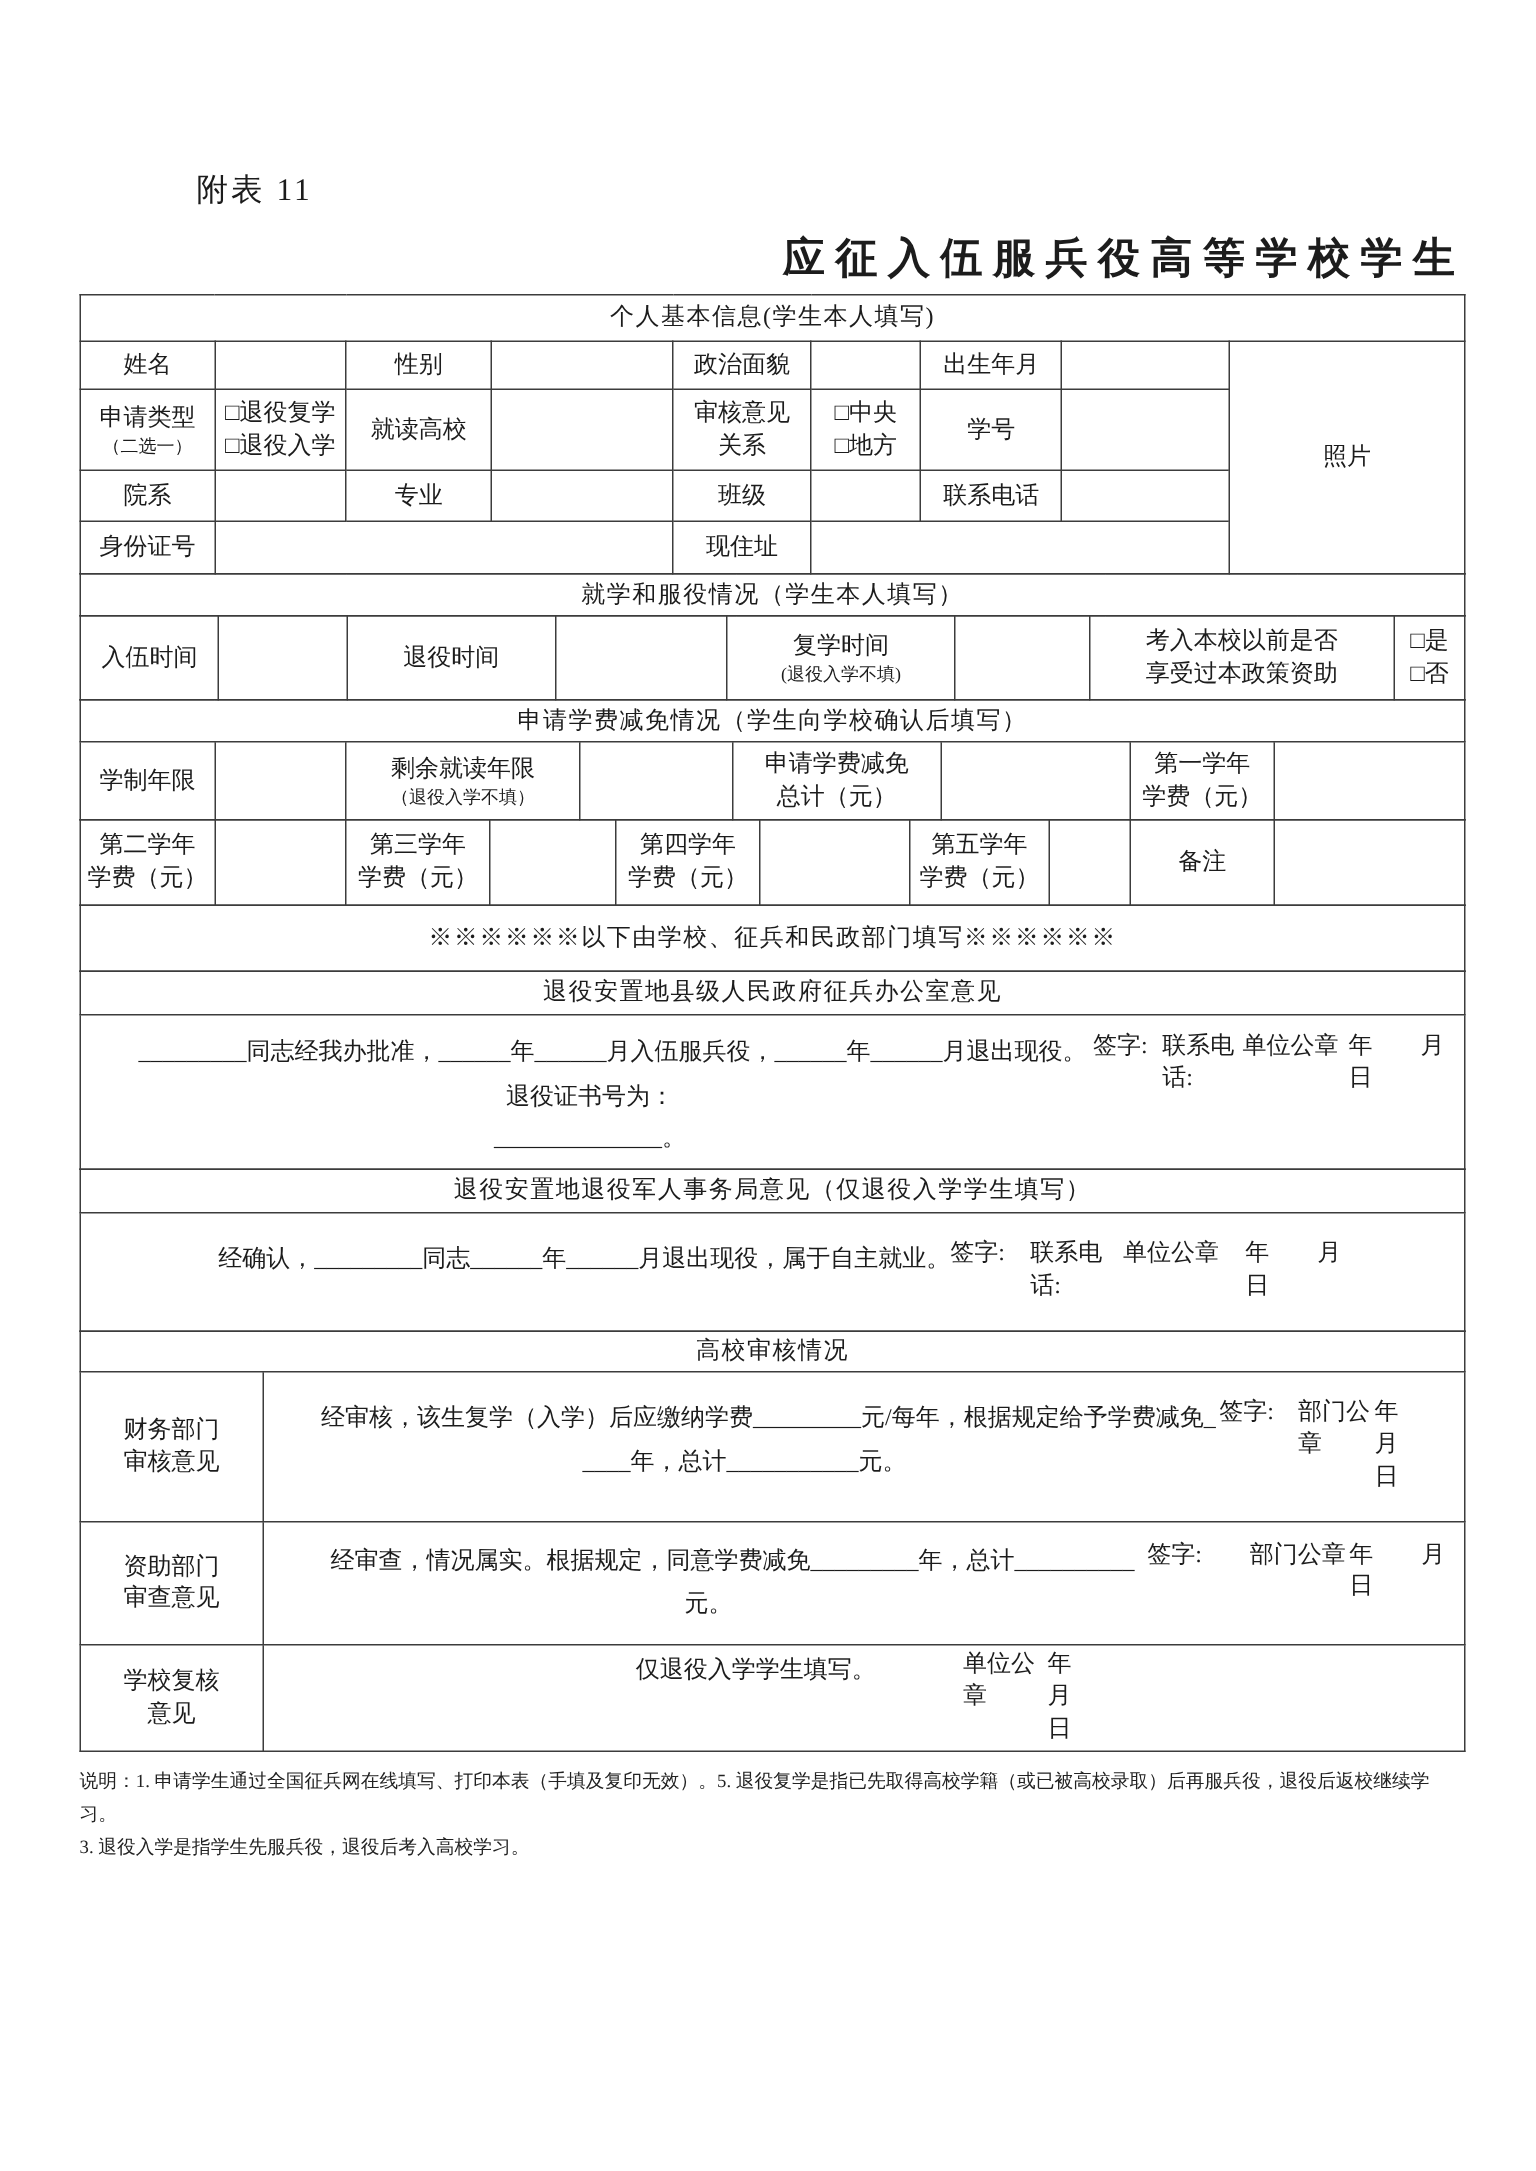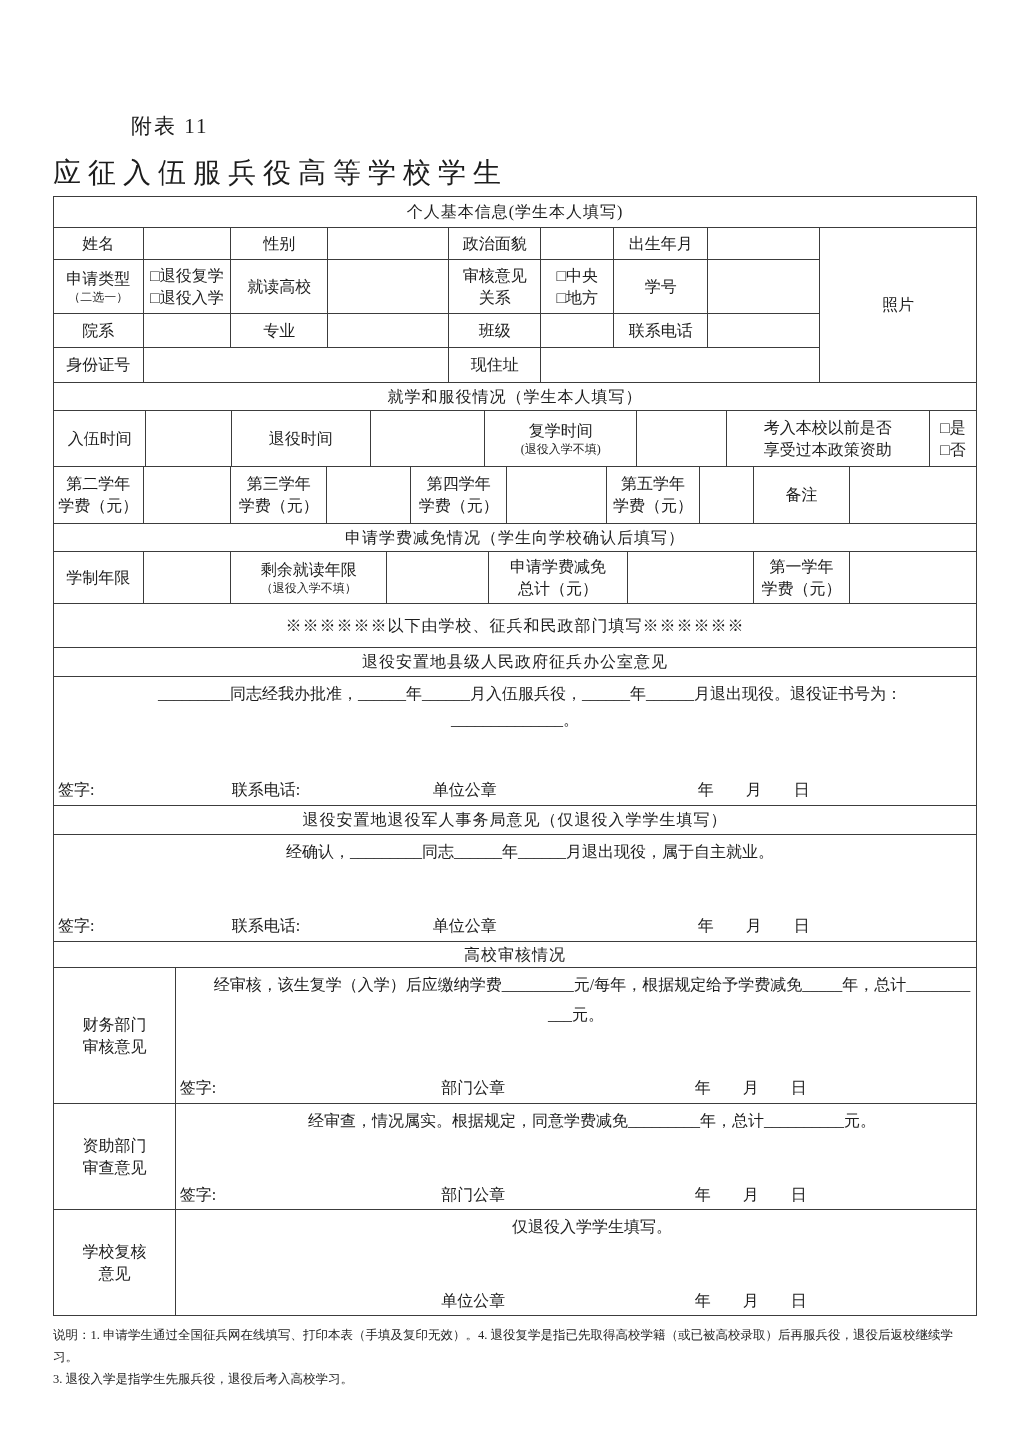--- a/index.html
+++ b/index.html
@@ -7,21 +7,21 @@
   body {
     width:1024px; height:1447px;
     font-family:"Liberation Serif","DejaVu Serif",serif;
     color:#1c1c1c;
     position:relative;
   }
   .page { padding:0 47px 0 53px; }
 
   .attachment { margin:112px 0 0 78px; font-size:21px; letter-spacing:2px; }
 
-  .form-title { text-align:left; margin-top:16px; font-weight:normal; }
+  .form-title { text-align:right; margin-top:16px; font-weight:bold; }
   .form-title .t1 { font-size:28px; letter-spacing:7px; line-height:34px; }
   .form-title .t2 { font-size:28px; letter-spacing:7px; line-height:36px; }
 
   .form-wrap { margin-top:6px; }
 
   table.tbl {
     width:100%; border-collapse:collapse; table-layout:fixed;
     margin-top:-1px;
   }
   table.tbl:first-child { margin-top:0; }
@@ -32,21 +32,21 @@
     padding:2px 4px; overflow:hidden;
     word-break:break-all;
   }
   td.sec-hd { font-size:16.5px; letter-spacing:1px; }
   .sub-note { font-size:12px; line-height:1.25; display:block; }
   td.cb-cell { font-size:12.5px; text-align:left; padding-left:7px; line-height:1.75;margin-left:40px; }
   td.cb-cell div { white-space:nowrap; }
   td.cb-small { font-size:12.5px; text-align:left; padding-left:5px; line-height:1.9; }
 
   td.body-cell { text-align:left; vertical-align:top; padding:6px 8px 5px 8px; }
-  .body-flex { display:flex; flex-direction:column; justify-content:center; height:100%;gap:48px; }
+  .body-flex { display:flex; justify-content:center; height:100%; }
   .p-ind { text-indent:30px; line-height:1.9; }
   .sign-grid4 { display:grid; grid-template-columns:19% 22% 29% 30%; text-align:left; padding-bottom:2px; }
   .sign-grid3 { display:grid; grid-template-columns:33% 32% 35%; text-align:left; padding-bottom:2px; }
   .sign-grid4 span, .sign-grid3 span { display:block; }
 
   td.opinion-label { font-size:16.5px; line-height:1.9; }
   td.opinion-body { text-align:left; vertical-align:top; padding:5px 10px 6px 10px; }
   .op-text { text-indent:32px; line-height:1.85; }
 
   .notes { margin-top:9px; font-size:12.5px; line-height:1.75; color:#222; }
@@ -178,20 +178,56 @@
           <div>享受过本政策资助</div>
         </td>
         <td class="cb-small">
           <div>□是</div>
           <div>□否</div>
         </td>
       </tr>
     </tbody>
       </table>
 
+    <table class="tbl">
+      <colgroup>
+        <col style="width:9.7%">
+          <col style="width:9.5%">
+          <col style="width:16.9%">
+        <col style="width:11.0%">
+          <col style="width:15.1%">
+          <col style="width:13.6%">
+        <col style="width:10.5%">
+          <col style="width:13.7%">
+      </colgroup>
+      <tbody>
+          <tr style="height:28px">
+        <td colspan="8" class="sec-hd">申请学费减免情况（学生向学校确认后填写）</td>
+      </tr>
+      <tr style="height:52px">
+        <td>学制年限</td>
+        <td></td>
+        <td>
+          <span>剩余就读年限</span>
+          <span class="sub-note">（退役入学不填）</span>
+        </td>
+        <td></td>
+        <td>
+          <div>申请学费减免</div>
+          <div>总计（元）</div>
+        </td>
+        <td></td>
+        <td>
+          <div>第一学年</div>
+          <div>学费（元）</div>
+        </td>
+        <td></td>
+      </tr>
+    </tbody>
+      </table>
     <table class="tbl">
       <colgroup>
         <col style="width:9.7%">
           <col style="width:9.5%">
           <col style="width:10.4%">
         <col style="width:9.1%">
           <col style="width:10.4%">
           <col style="width:10.8%">
         <col style="width:10.1%">
           <col style="width:5.8%">
@@ -218,56 +254,20 @@
         <td>
           <div>第五学年</div>
           <div>学费（元）</div>
         </td>
         <td></td>
         <td>备注</td>
         <td></td>
       </tr>
     </tbody>
       </table>
-    <table class="tbl">
-      <colgroup>
-        <col style="width:9.7%">
-          <col style="width:9.5%">
-          <col style="width:16.9%">
-        <col style="width:11.0%">
-          <col style="width:15.1%">
-          <col style="width:13.6%">
-        <col style="width:10.5%">
-          <col style="width:13.7%">
-      </colgroup>
-      <tbody>
-          <tr style="height:28px">
-        <td colspan="8" class="sec-hd">申请学费减免情况（学生向学校确认后填写）</td>
-      </tr>
-      <tr style="height:52px">
-        <td>学制年限</td>
-        <td></td>
-        <td>
-          <span>剩余就读年限</span>
-          <span class="sub-note">（退役入学不填）</span>
-        </td>
-        <td></td>
-        <td>
-          <div>申请学费减免</div>
-          <div>总计（元）</div>
-        </td>
-        <td></td>
-        <td>
-          <div>第一学年</div>
-          <div>学费（元）</div>
-        </td>
-        <td></td>
-      </tr>
-    </tbody>
-      </table>
 
     <table class="tbl">
       <tbody>
           <tr>
         <td class="divider-cell">※※※※※※以下由学校、征兵和民政部门填写※※※※※※</td>
       </tr>
     </tbody>
       </table>
 
     <table class="tbl">
@@ -371,17 +371,17 @@
             </div>
           </div>
         </td>
       </tr>
     </tbody>
       </table>
 
   </div>
 
   <div class="notes">
-    <div>说明：1. 申请学生通过全国征兵网在线填写、打印本表（手填及复印无效）。4. 退役复学是指已先取得高校学籍（或已被高校录取）后再服兵役，退役后返校继续学习。</div>
+    <div>说明：1. 申请学生通过全国征兵网在线填写、打印本表（手填及复印无效）。5. 退役复学是指已先取得高校学籍（或已被高校录取）后再服兵役，退役后返校继续学习。</div>
     <div>3. 退役入学是指学生先服兵役，退役后考入高校学习。</div>
   </div>
 
 </div>
 
 </body></html>

